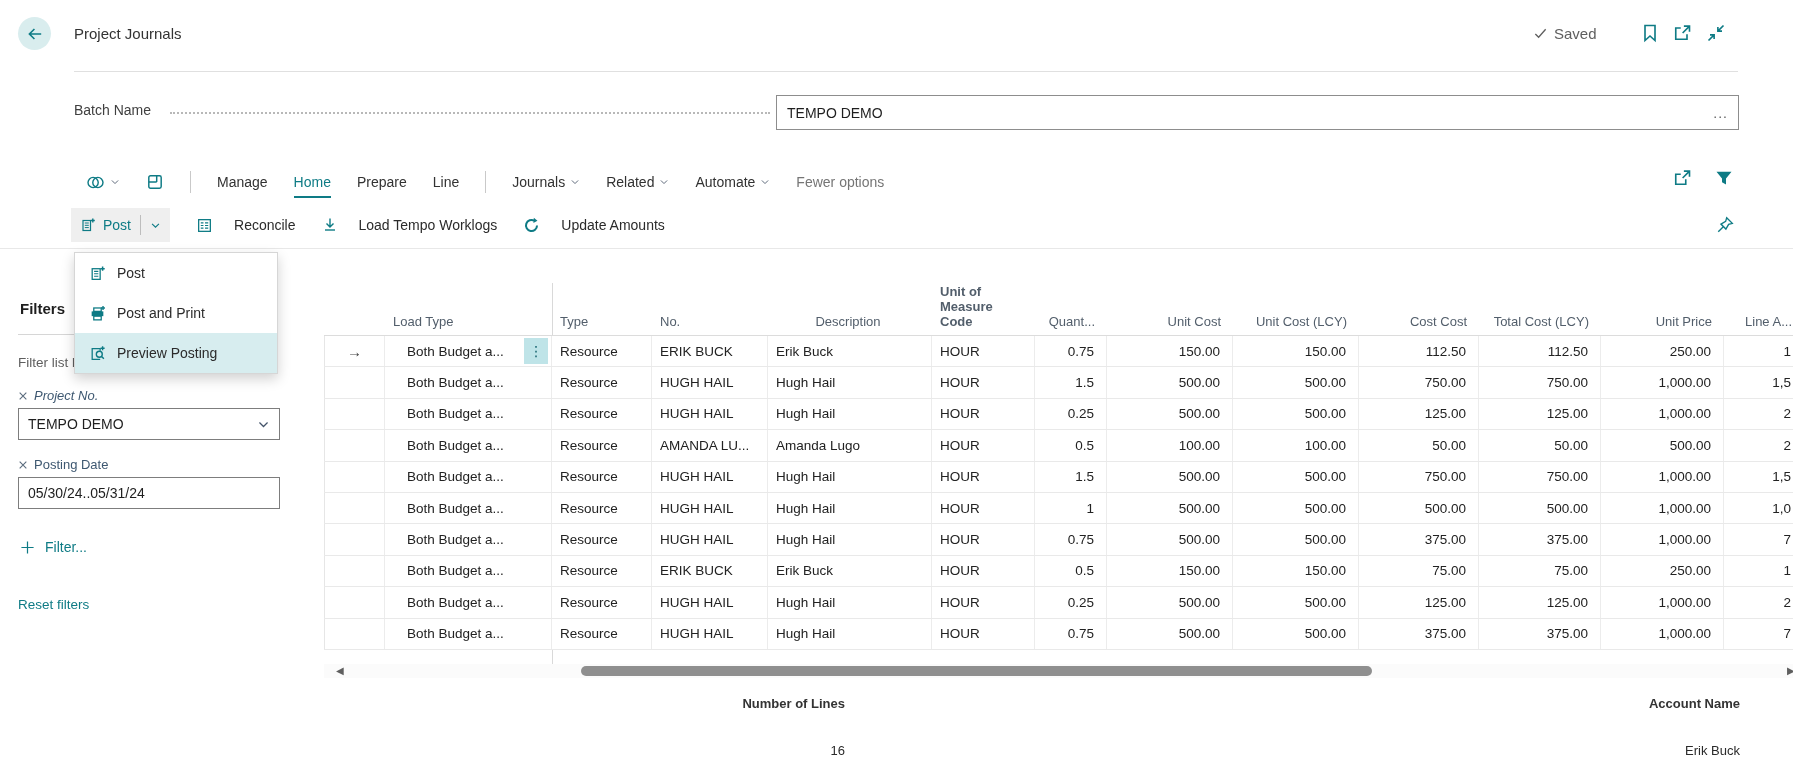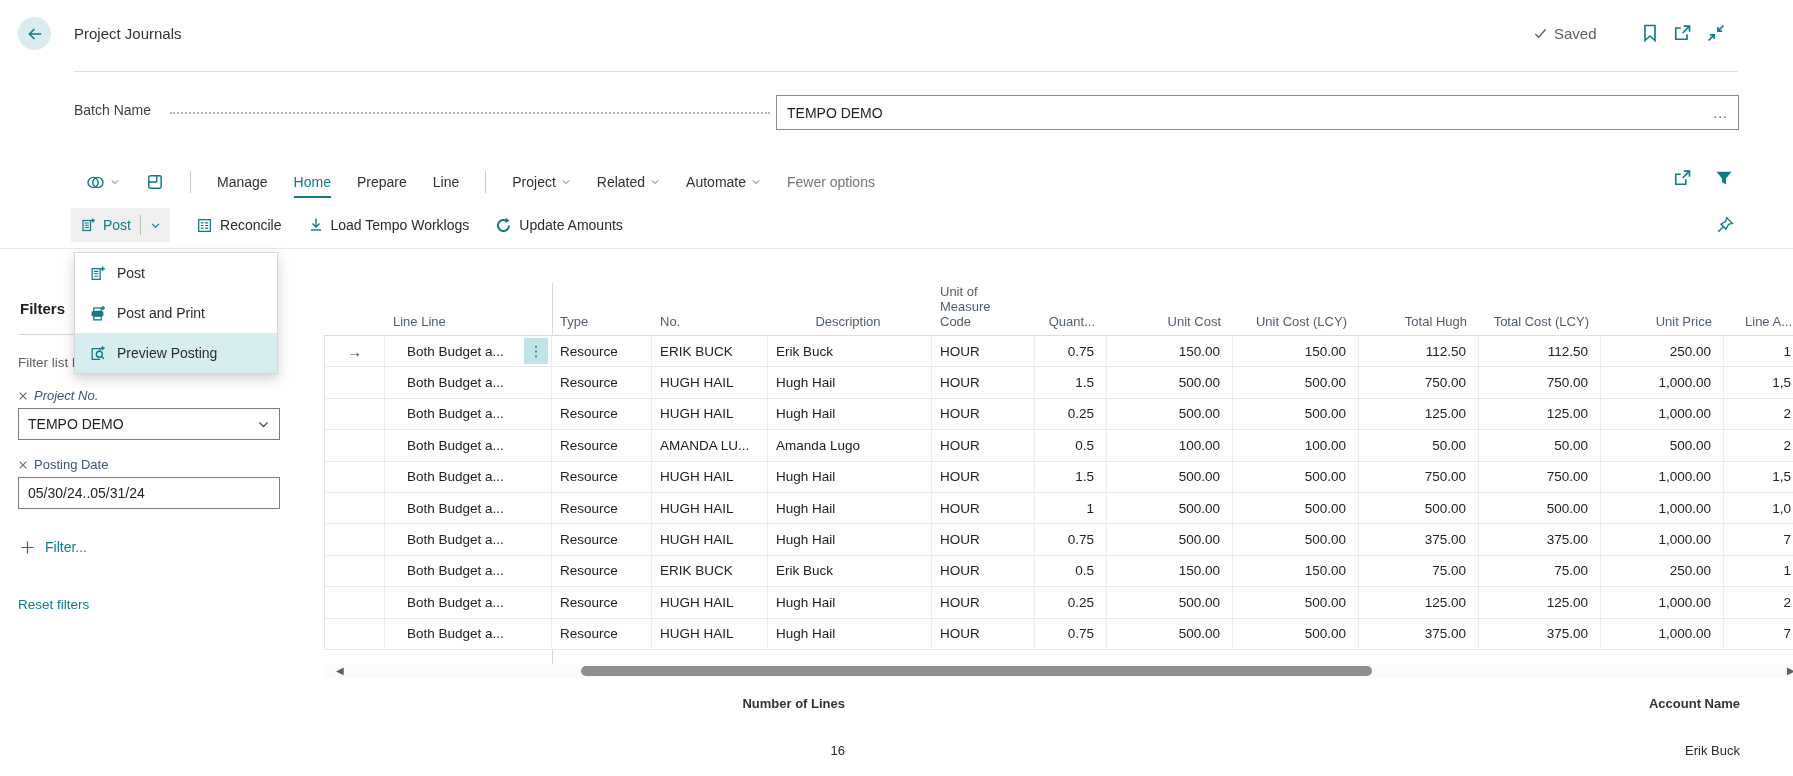--- a/index.html
+++ b/index.html
@@ -30,21 +30,21 @@
   .mb-item { cursor:pointer; display:flex; align-items:center; gap:5px; white-space:nowrap; }
   .mb-item.active { color:#0e7b85; position:relative; }
   .mb-item.active::after { content:""; position:absolute; left:0; right:0; bottom:-8px; height:2px; background:#0e7b85; }
   .mb-item.dim { color:#757575; }
   .chev { color:#5f6b7c; }
   .mb-right { top:168px; display:flex; gap:22px; left:1672px; }
   .mb-right .icon { width:20px; height:20px; color:#0e7b85; cursor:pointer; }
 
   
   .cmdbar { left:71px; top:208px; height:34px; display:flex; align-items:center; gap:26px; font-size:14px; }
-  .cmd-btn { display:flex; align-items:center; gap:7px; color:#2b2b2b; cursor:pointer; white-space:nowrap; }
+  .cmd-btn { display:flex; align-items:center; gap:21px; color:#2b2b2b; cursor:pointer; white-space:nowrap; }
   .post-btn { background:#efefef; height:34px; padding:0 9px; display:flex; align-items:center; gap:7px; cursor:pointer; }
   .post-sep { width:1px; height:20px; background:#bdbdbd; margin:0 2px; }
   .pin-icon { left:1716px; top:216px; width:18px; height:18px; color:#0e7b85; cursor:pointer; }
   .hr2 { left:0; top:248px; width:1793px; height:1px; background:#e8e8e8; }
 
   
   .post-menu { left:74px; top:252px; width:204px; background:#fff; border:1px solid #d6d6d6;
                box-shadow:0 5px 12px rgba(0,0,0,.18); z-index:50; }
   .pm-item { height:40px; display:flex; align-items:center; gap:11px; padding:0 14px; font-size:14px; color:#2b2b2b; cursor:pointer; }
   .pm-item.hl { background:#d7edef; }
@@ -139,21 +139,21 @@
         <path d="M9.5 2.5 V8 M2.5 8 H9.5" fill="none" stroke="#0e7b85" stroke-width="1.3"></path>
       </svg>
     </span>
     <span class="mb-sep"></span>
     <span class="mb-item">Manage</span>
     <span class="mb-item active">Home</span>
     <span class="mb-item">Prepare</span>
     <span class="mb-item">Line</span>
     <span class="mb-sep"></span>
     <span class="mb-item">
-      <span>Project</span>
+      <span>Journals</span>
       <svg width="10" height="10" viewBox="0 0 16 16" class="chev">
           <path d="M3 5.5 L8 10.5 L13 5.5" fill="none" stroke="currentColor" stroke-width="1.6"></path>
         </svg>
     </span>
     <span class="mb-item">
       <span>Related</span>
       <svg width="10" height="10" viewBox="0 0 16 16" class="chev">
           <path d="M3 5.5 L8 10.5 L13 5.5" fill="none" stroke="currentColor" stroke-width="1.6"></path>
         </svg>
     </span>
@@ -277,29 +277,29 @@
       <path d="M8 1.5 V14.5 M1.5 8 H14.5" stroke="#0e7b85" stroke-width="1.3"></path>
     </svg>
     <span>Filter...</span>
   </div>
   <div class="abs reset-filters">Reset filters</div>
 
   <div class="abs freeze-line"></div>
   <div class="abs grid">
     <div class="grid-header" id="grid-header">
         <div class="gh-cell" style="width: 61px; text-align: left;"></div>
-        <div class="gh-cell" style="width: 167px; text-align: left;">Line Line</div>
+        <div class="gh-cell" style="width: 167px; text-align: left;">Load Type</div>
         <div class="gh-cell" style="width: 100px; text-align: left;">Type</div>
         <div class="gh-cell" style="width: 116px; text-align: left;">No.</div>
         <div class="gh-cell" style="width: 164px; text-align: center;">Description</div>
-        <div class="gh-cell" style="width: 103px; text-align: left;">Unit of Measure Code</div>
+        <div class="gh-cell" style="width: 103px; text-align: left; font-weight: bold;">Unit of Measure Code</div>
         <div class="gh-cell" style="width: 72px; text-align: right;">Quant...</div>
         <div class="gh-cell" style="width: 126px; text-align: right;">Unit Cost</div>
         <div class="gh-cell" style="width: 126px; text-align: right;">Unit Cost (LCY)</div>
-        <div class="gh-cell" style="width: 120px; text-align: right;">Total Hugh</div>
+        <div class="gh-cell" style="width: 120px; text-align: right;">Cost Cost</div>
         <div class="gh-cell" style="width: 122px; text-align: right;">Total Cost (LCY)</div>
         <div class="gh-cell" style="width: 123px; text-align: right;">Unit Price</div>
         <div class="gh-cell" style="width: 80px; text-align: right;">Line A...</div>
       </div>
     <div id="grid-rows">
         <div class="grid-row">
           <div class="cell gutter" style="width: 61px;">
             <span>→</span>
           </div>
           <div class="cell lt" style="width: 167px;">Both Budget a...<span class="row-ellipsis">⋮</span></div>

